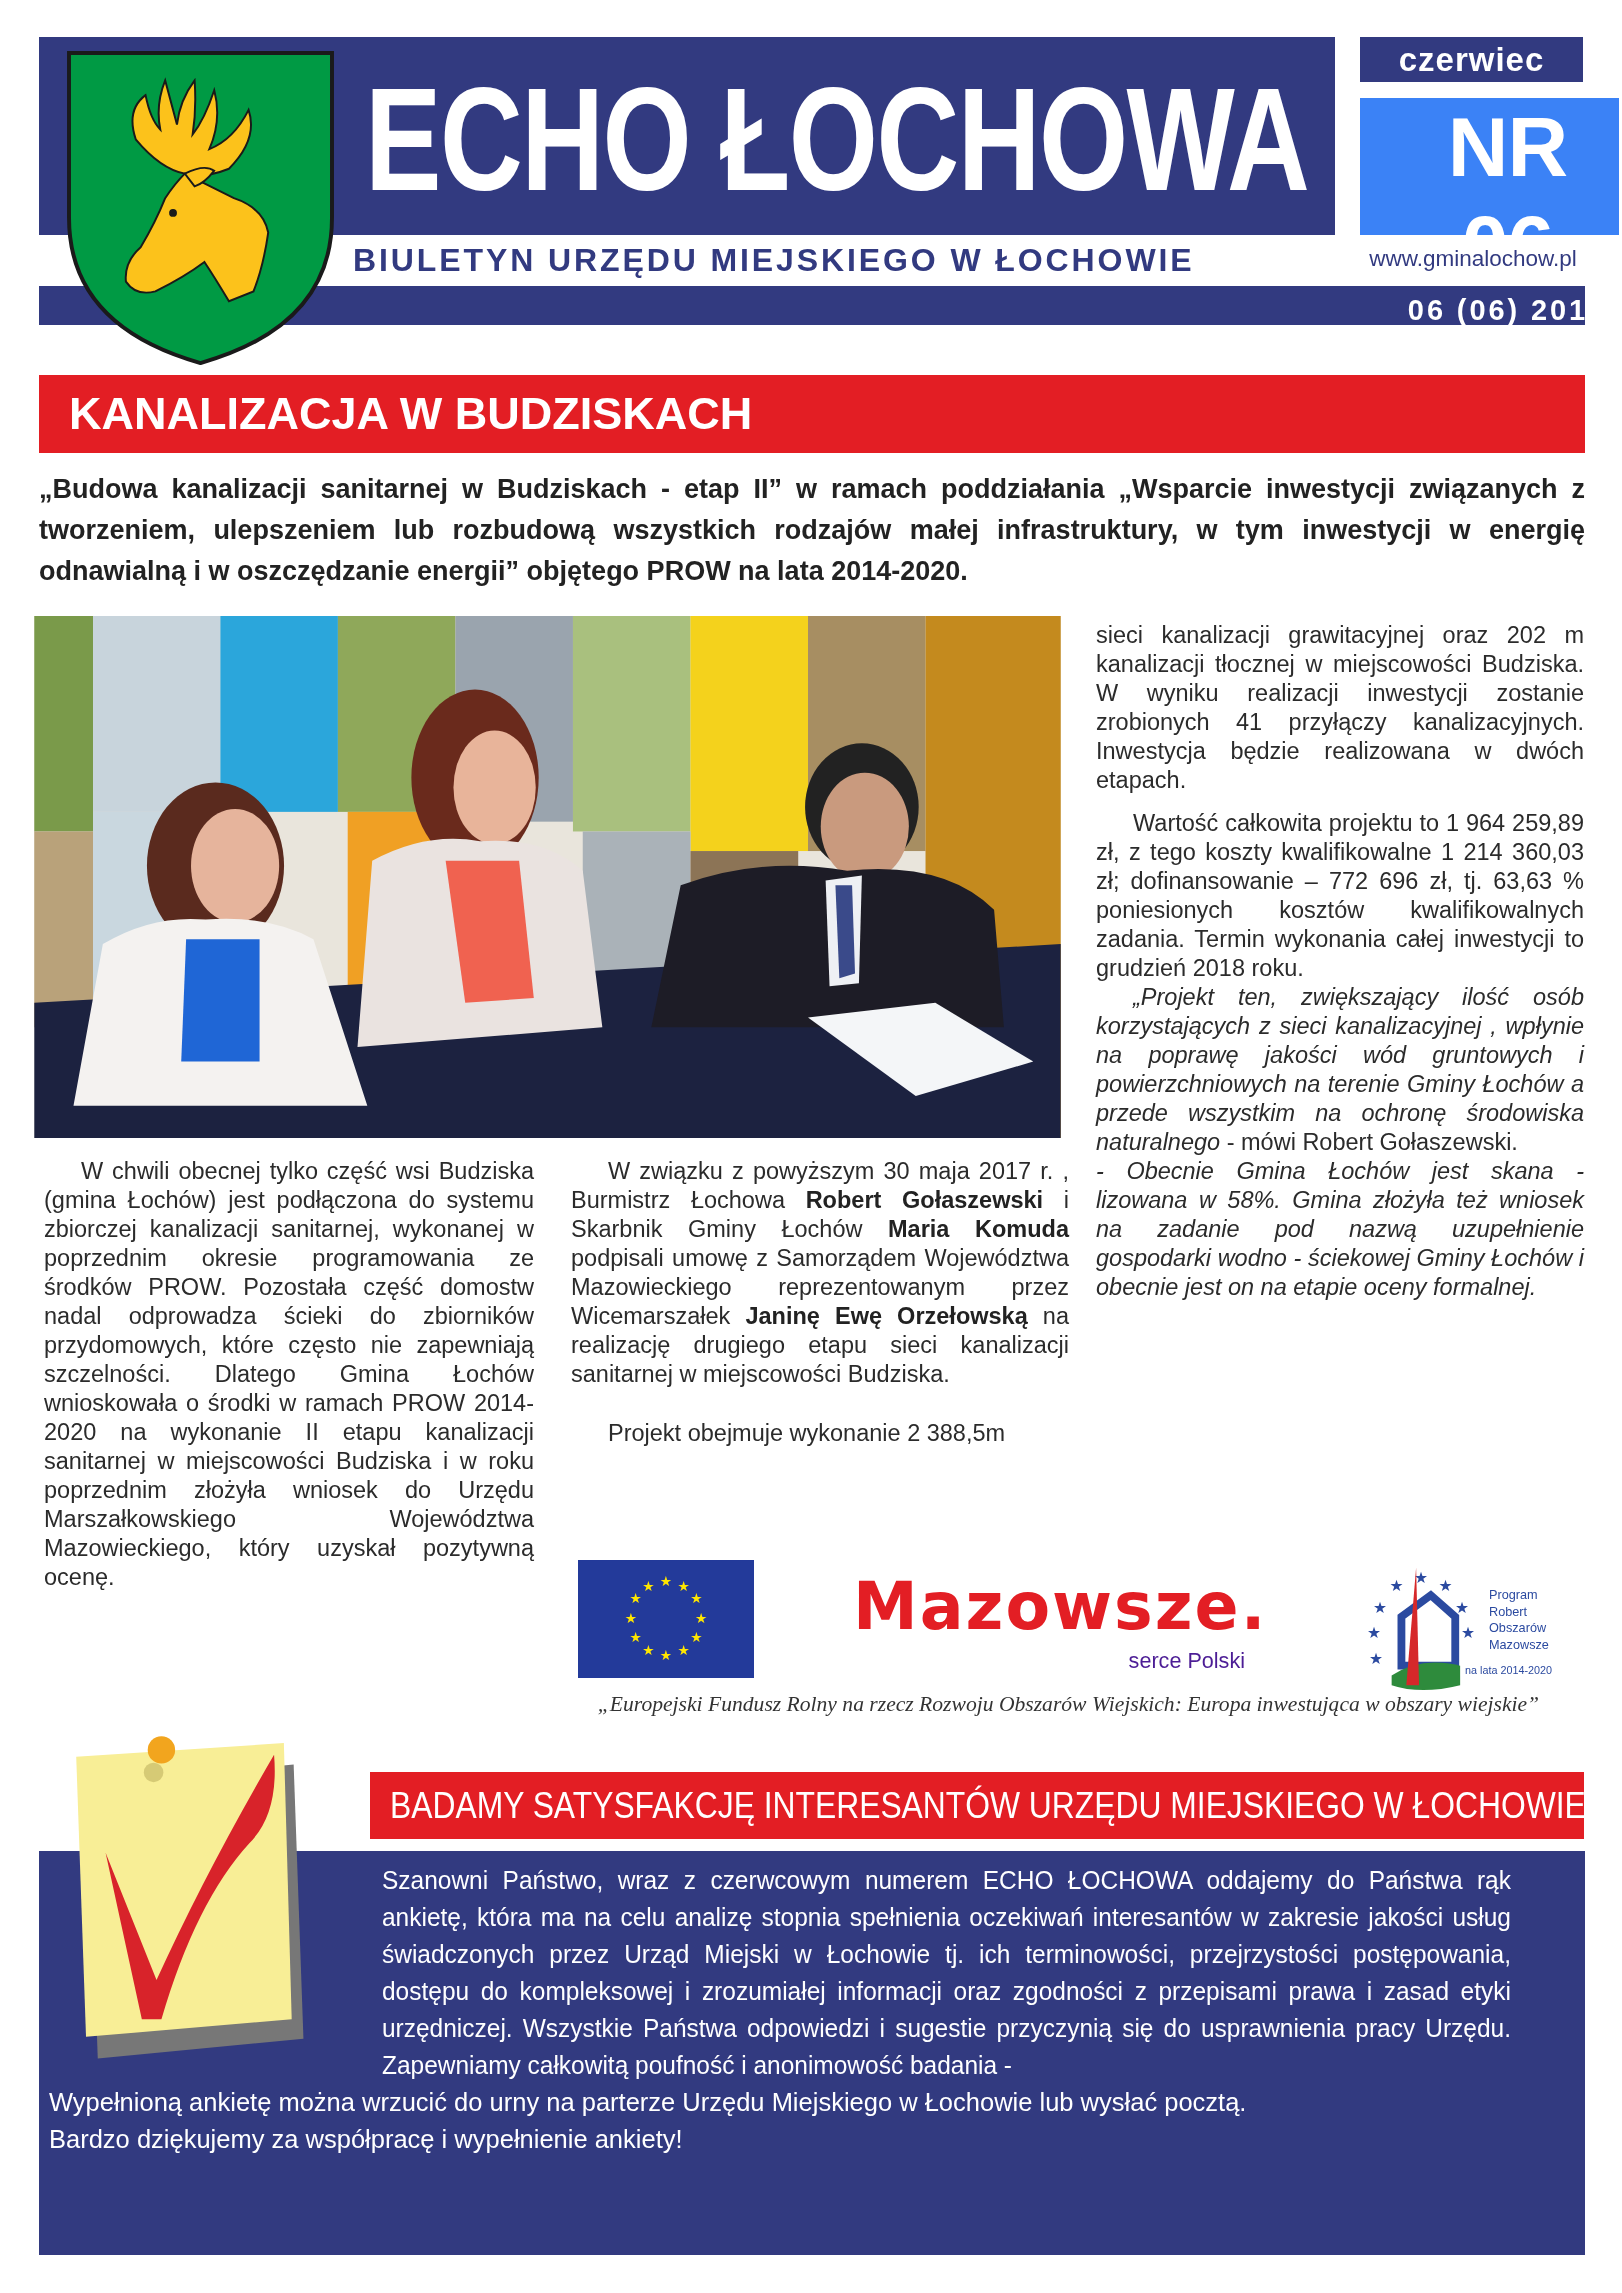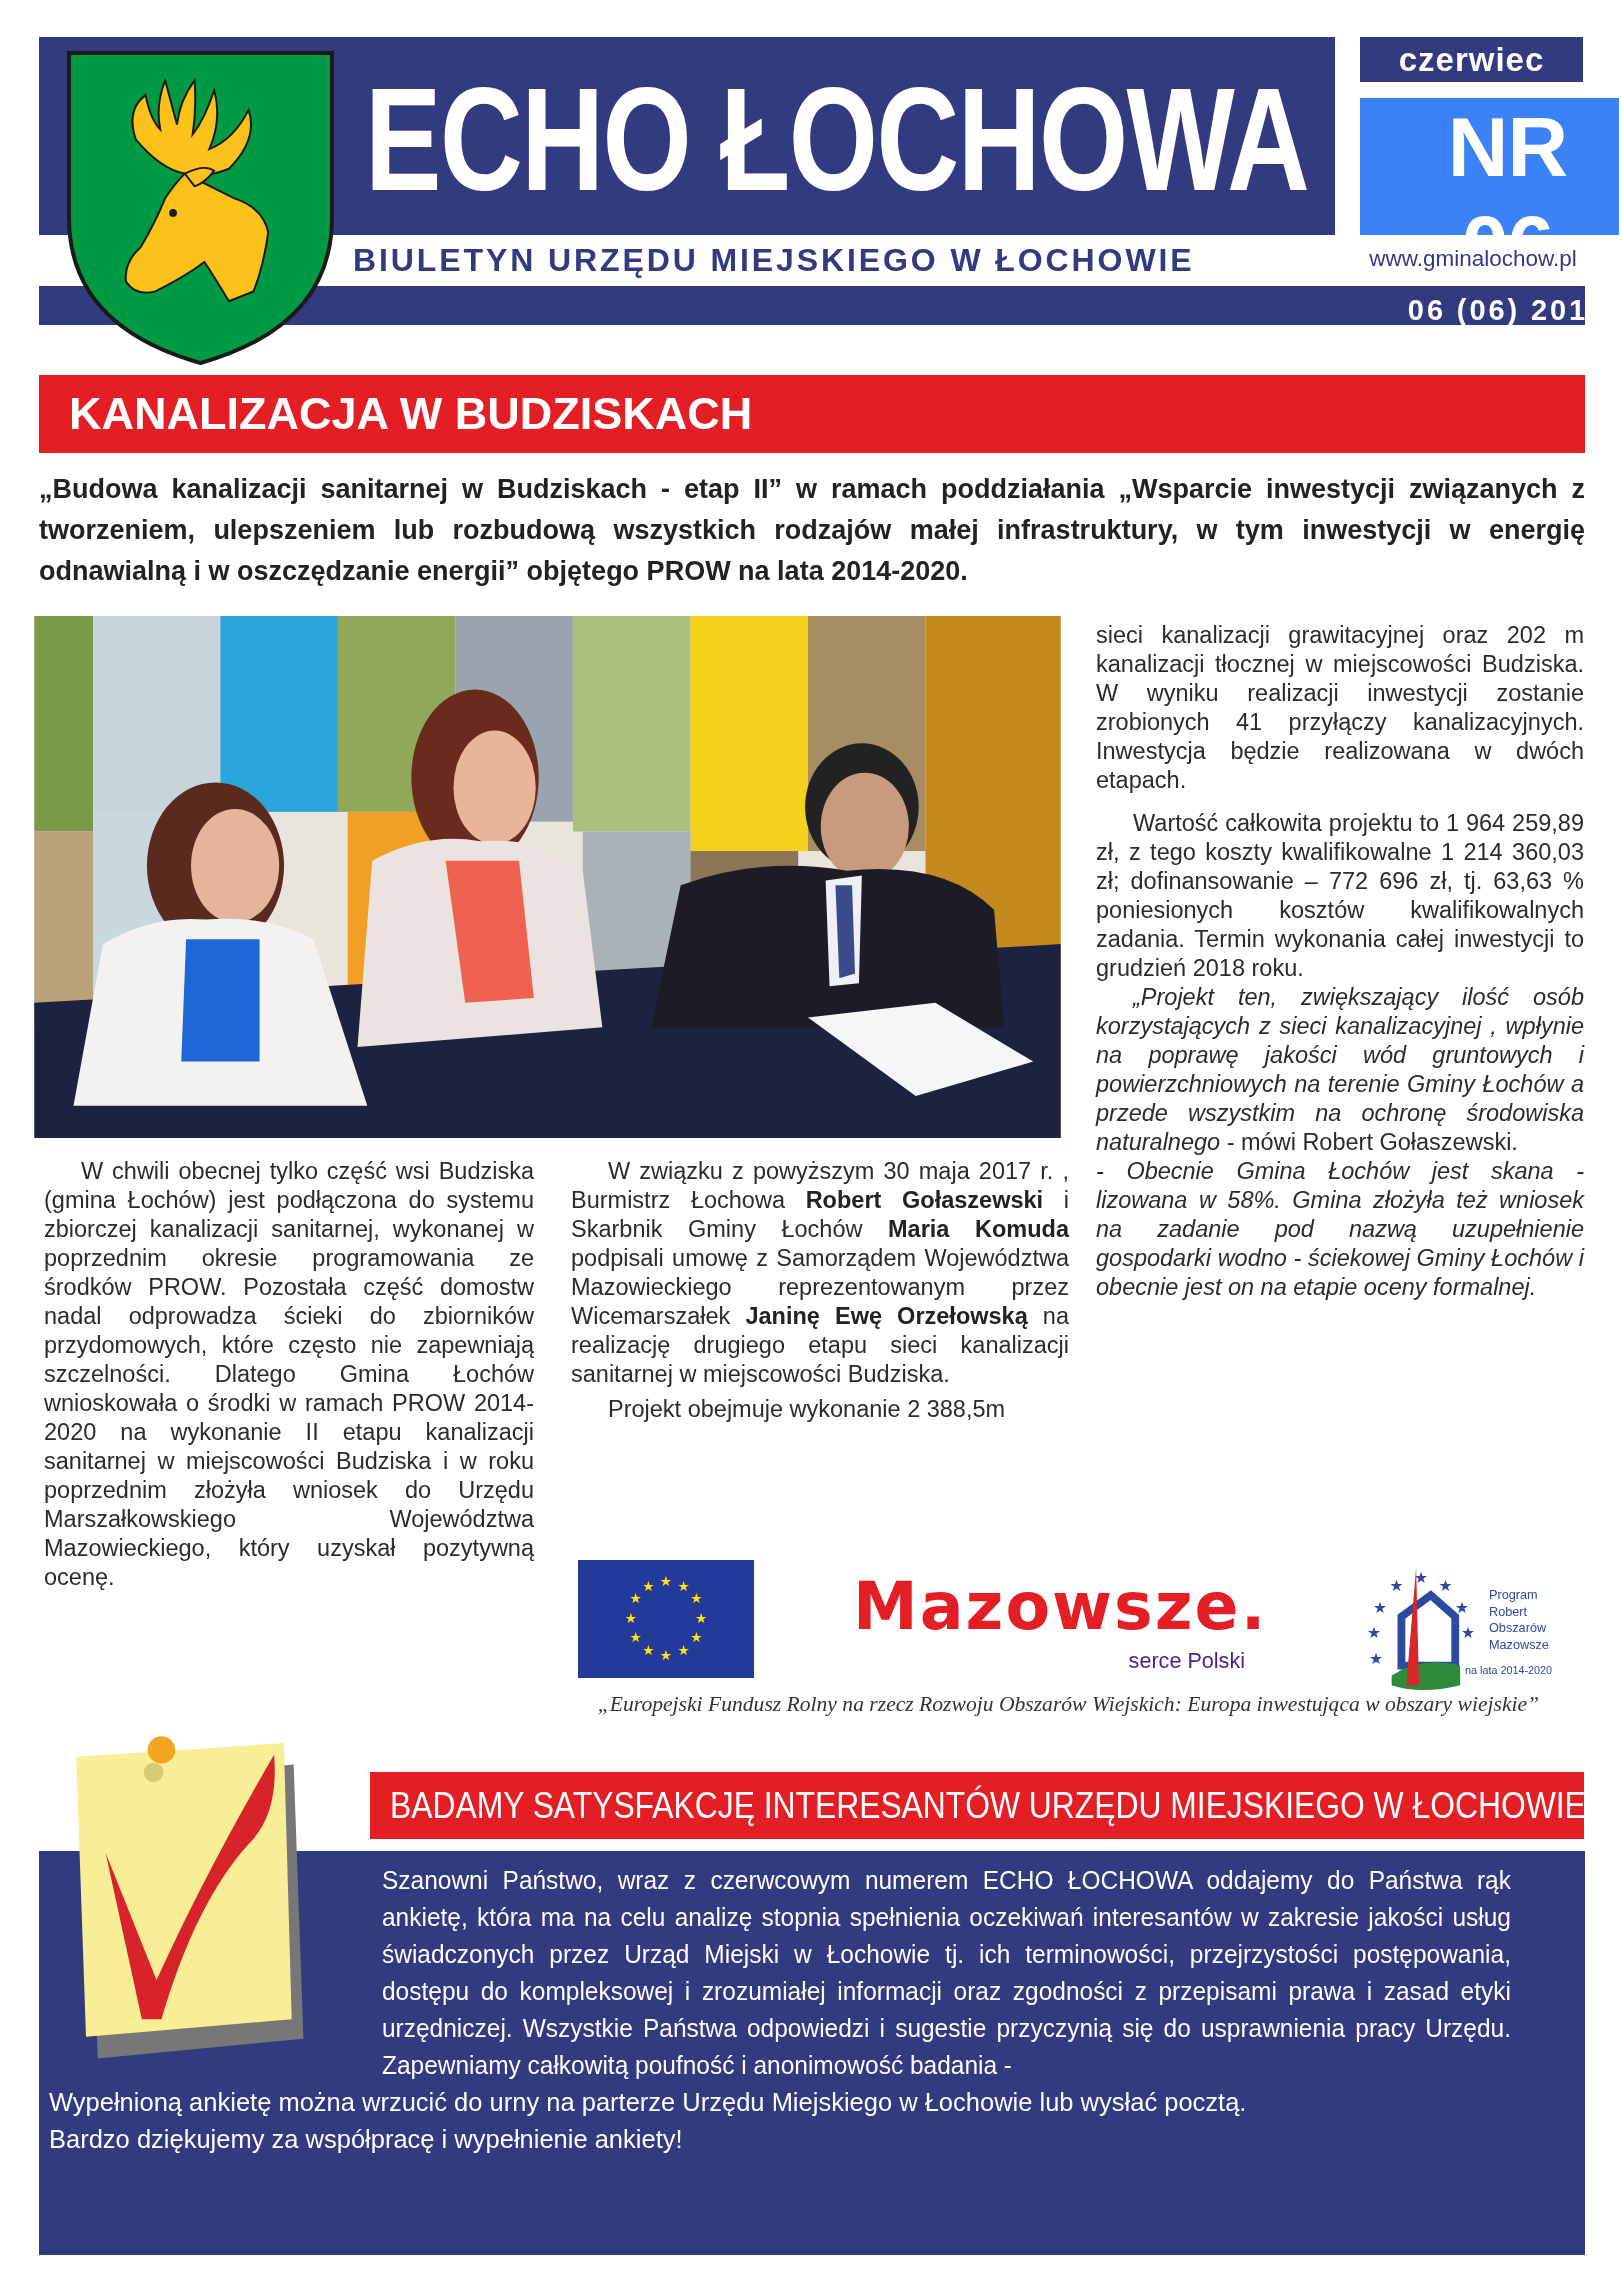--- a/index.html
+++ b/index.html
@@ -118,21 +118,21 @@
   <p class="ind"><i>„Projekt ten, zwiększający ilość osób korzystających z sieci kanalizacyjnej , wpłynie na poprawę jakości wód gruntowych i powierzchniowych na terenie Gminy Łochów a przede wszystkim na ochronę środowiska naturalnego</i><span> - mówi Robert Gołaszewski.</span></p>
   <p><i>- Obecnie Gmina Łochów jest skana - lizowana w 58%. Gmina złożyła też wniosek na zadanie pod nazwą uzupełnienie gospodarki wodno - ściekowej Gminy Łochów i obecnie jest on na etapie oceny formalnej.</i></p>
 </div>
 
 <div class="abs col col-1">
   <p class="ind">W chwili obecnej tylko część wsi Budziska (gmina Łochów) jest podłączona do systemu zbiorczej kanalizacji  sanitarnej, wykonanej w poprzednim okresie programowania ze środków PROW. Pozostała część domostw nadal odprowadza ścieki do zbiorników przydomowych, które często nie zapewniają szczelności. Dlatego Gmina Łochów wnioskowała o środki w ramach PROW 2014-2020 na wykonanie II etapu kanalizacji sanitarnej w miejscowości Budziska i w roku poprzednim złożyła wniosek do Urzędu Marszałkowskiego Województwa Mazowieckiego, który uzyskał pozytywną ocenę.</p>
 </div>
 
 <div class="abs col col-2">
   <p class="ind"><span>W związku  z powyższym 30 maja 2017 r. , Burmistrz Łochowa </span><b>Robert Gołaszewski</b><span> i Skarbnik Gminy Łochów </span><b>Maria Komuda</b><span> podpisali umowę z Samorządem Województwa Mazowieckiego reprezentowanym przez Wicemarszałek </span><b>Janinę Ewę Orzełowską</b><span> na realizację drugiego etapu sieci kanalizacji sanitarnej w miejscowości Budziska.</span></p>
-  <p class="ind" style="margin-top:6px">Projekt obejmuje wykonanie 2 388,5m</p>
+  <p class="ind" style="margin-top:30px">Projekt obejmuje wykonanie 2 388,5m</p>
 </div>
 
 <div class="abs eu-flag">
   <svg width="176" height="118" viewBox="0 0 180 120">
     <rect width="180" height="120" fill="#233a9a"></rect>
     <g fill="#ffe600" font-size="14" font-family="DejaVu Sans, sans-serif" text-anchor="middle">
       <text x="90" y="26">★</text>
         <text x="108" y="31">★</text>
         <text x="121" y="44">★</text>
       <text x="126" y="64">★</text>

